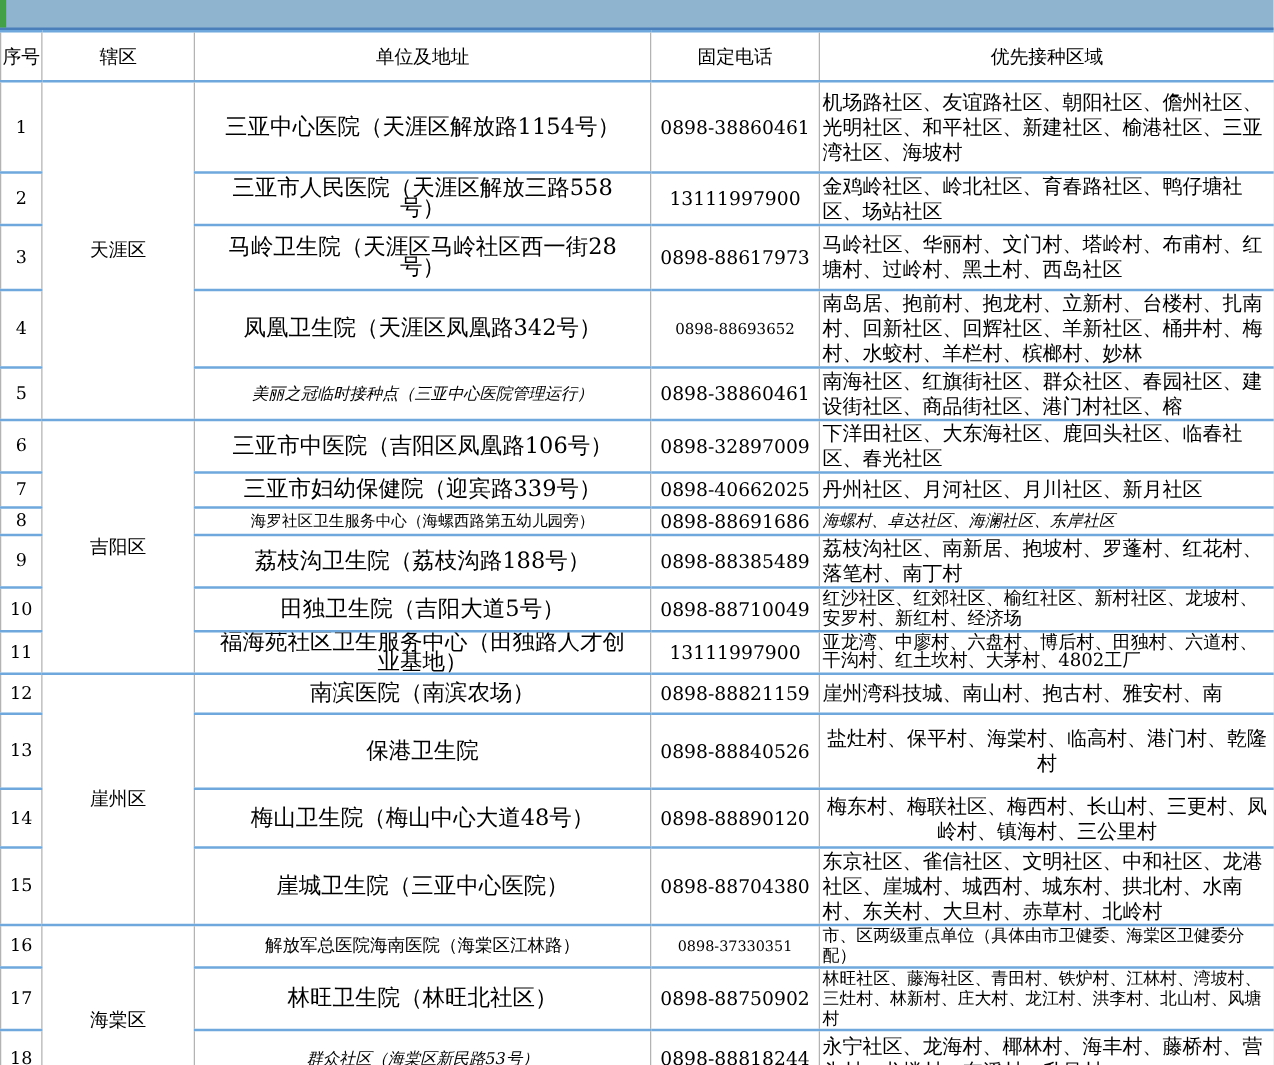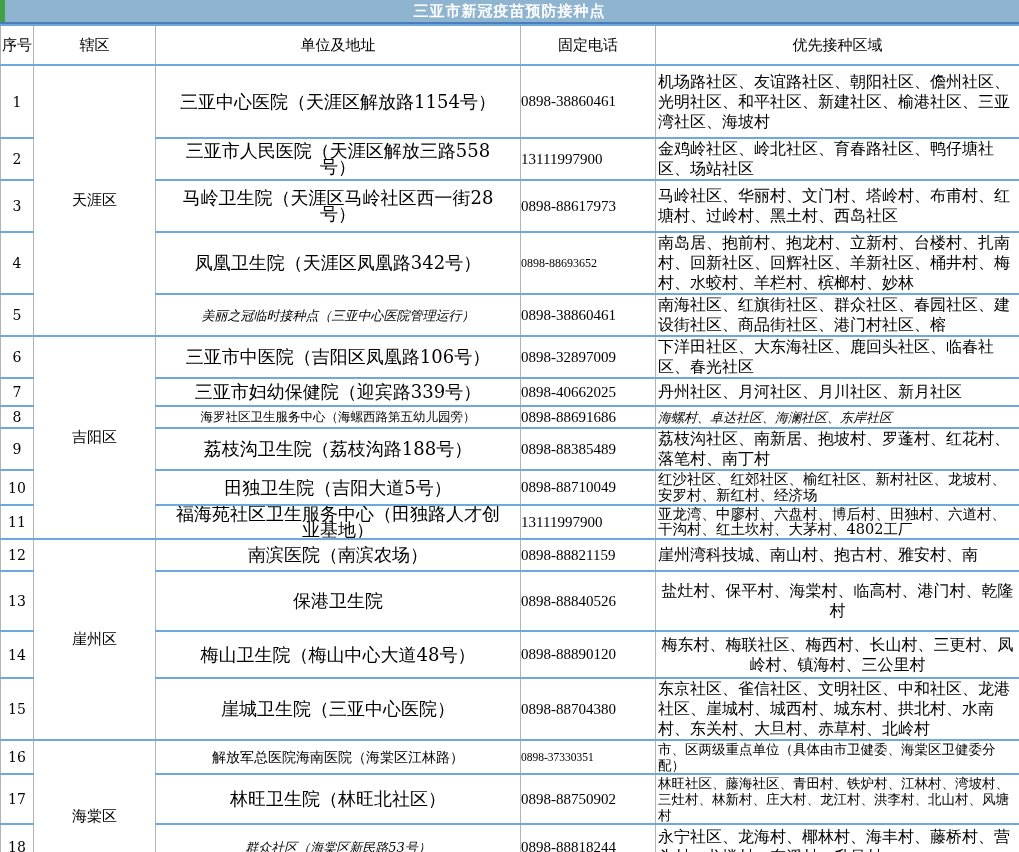--- a/index.html
+++ b/index.html
@@ -12,37 +12,36 @@
   table{border-collapse:collapse;table-layout:fixed;width:1019px;}
   col.c-no{width:33px;} col.c-district{width:122px;} col.c-unit{width:365px;}
   col.c-phone{width:135px;} col.c-area{width:364px;}
   th,td{border-left:1px solid #B3B3B3;border-right:1px solid #B3B3B3;
         border-top:2px solid #6FA8DC;border-bottom:2px solid #6FA8DC;
         overflow:hidden;padding:0;vertical-align:middle;font-weight:normal;}
   thead th{font-size:15px;text-align:center;line-height:18px;height:38px;background:#fff;}
   td.no{text-align:center;font-size:14px;}
   td.district{text-align:center;font-size:15px;}
   td.unit{text-align:center;font-size:18px;line-height:16px;padding:0 18px;}
-  td.phone{text-align:left;font-size:15px;font-family:Liberation Serif, serif;}
+  td.phone{text-align:center;font-size:15px;}
   td.area{text-align:left;font-size:16px;line-height:20px;padding:0 2px;}
   .s14{font-size:14px !important;}
   .s135{font-size:13.5px !important;line-height:16px !important;}
   .s145{font-size:14.5px !important;line-height:15.5px !important;}
   .s13{font-size:13px !important;line-height:15px !important;font-style:italic;}
   .s125{font-size:12.5px !important;}
   .s12{font-size:12px !important;}
   .s11{font-size:11.5px !important;margin-top:16px;}
   .center{text-align:center !important;margin-top:24px;}
 </style>
 </head>
 <body>
 
 <div class="titlebar">
   <div class="green-strip"></div>
-  <span class="title-text">三亚市新冠疫苗预防接种点</span>
 </div>
 
 <table>
   <colgroup>
     <col class="c-no">
       <col class="c-district">
       <col class="c-unit">
       <col class="c-phone">
       <col class="c-area">
   </colgroup>

